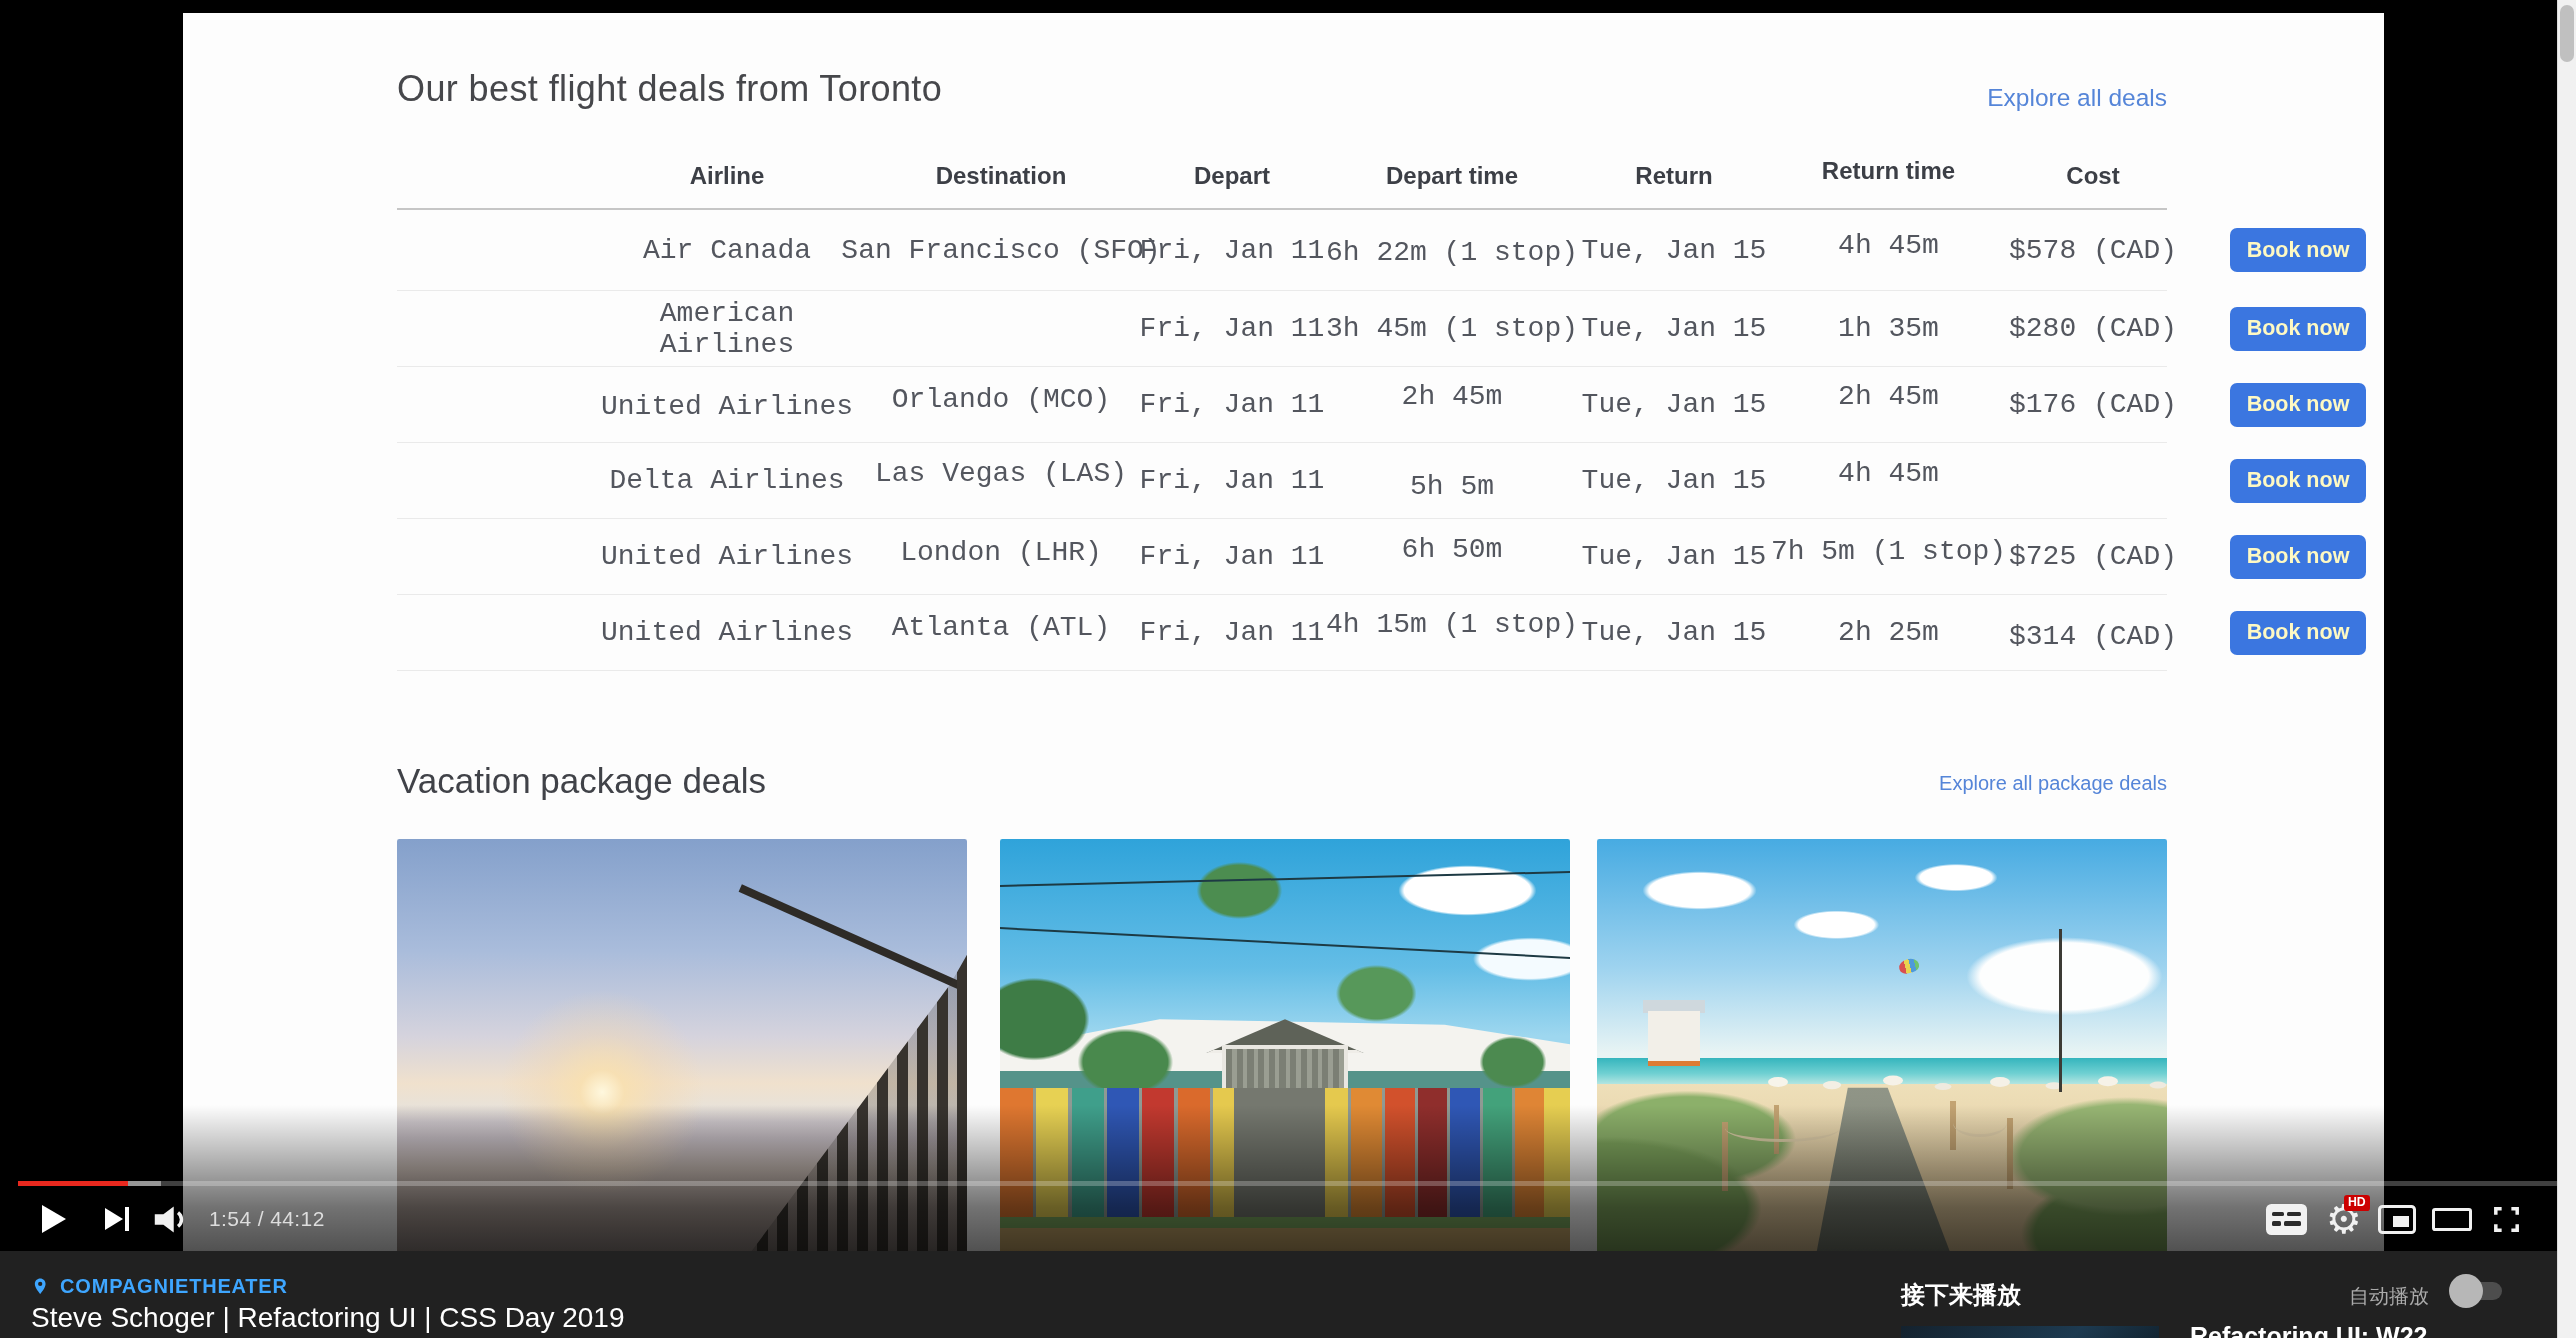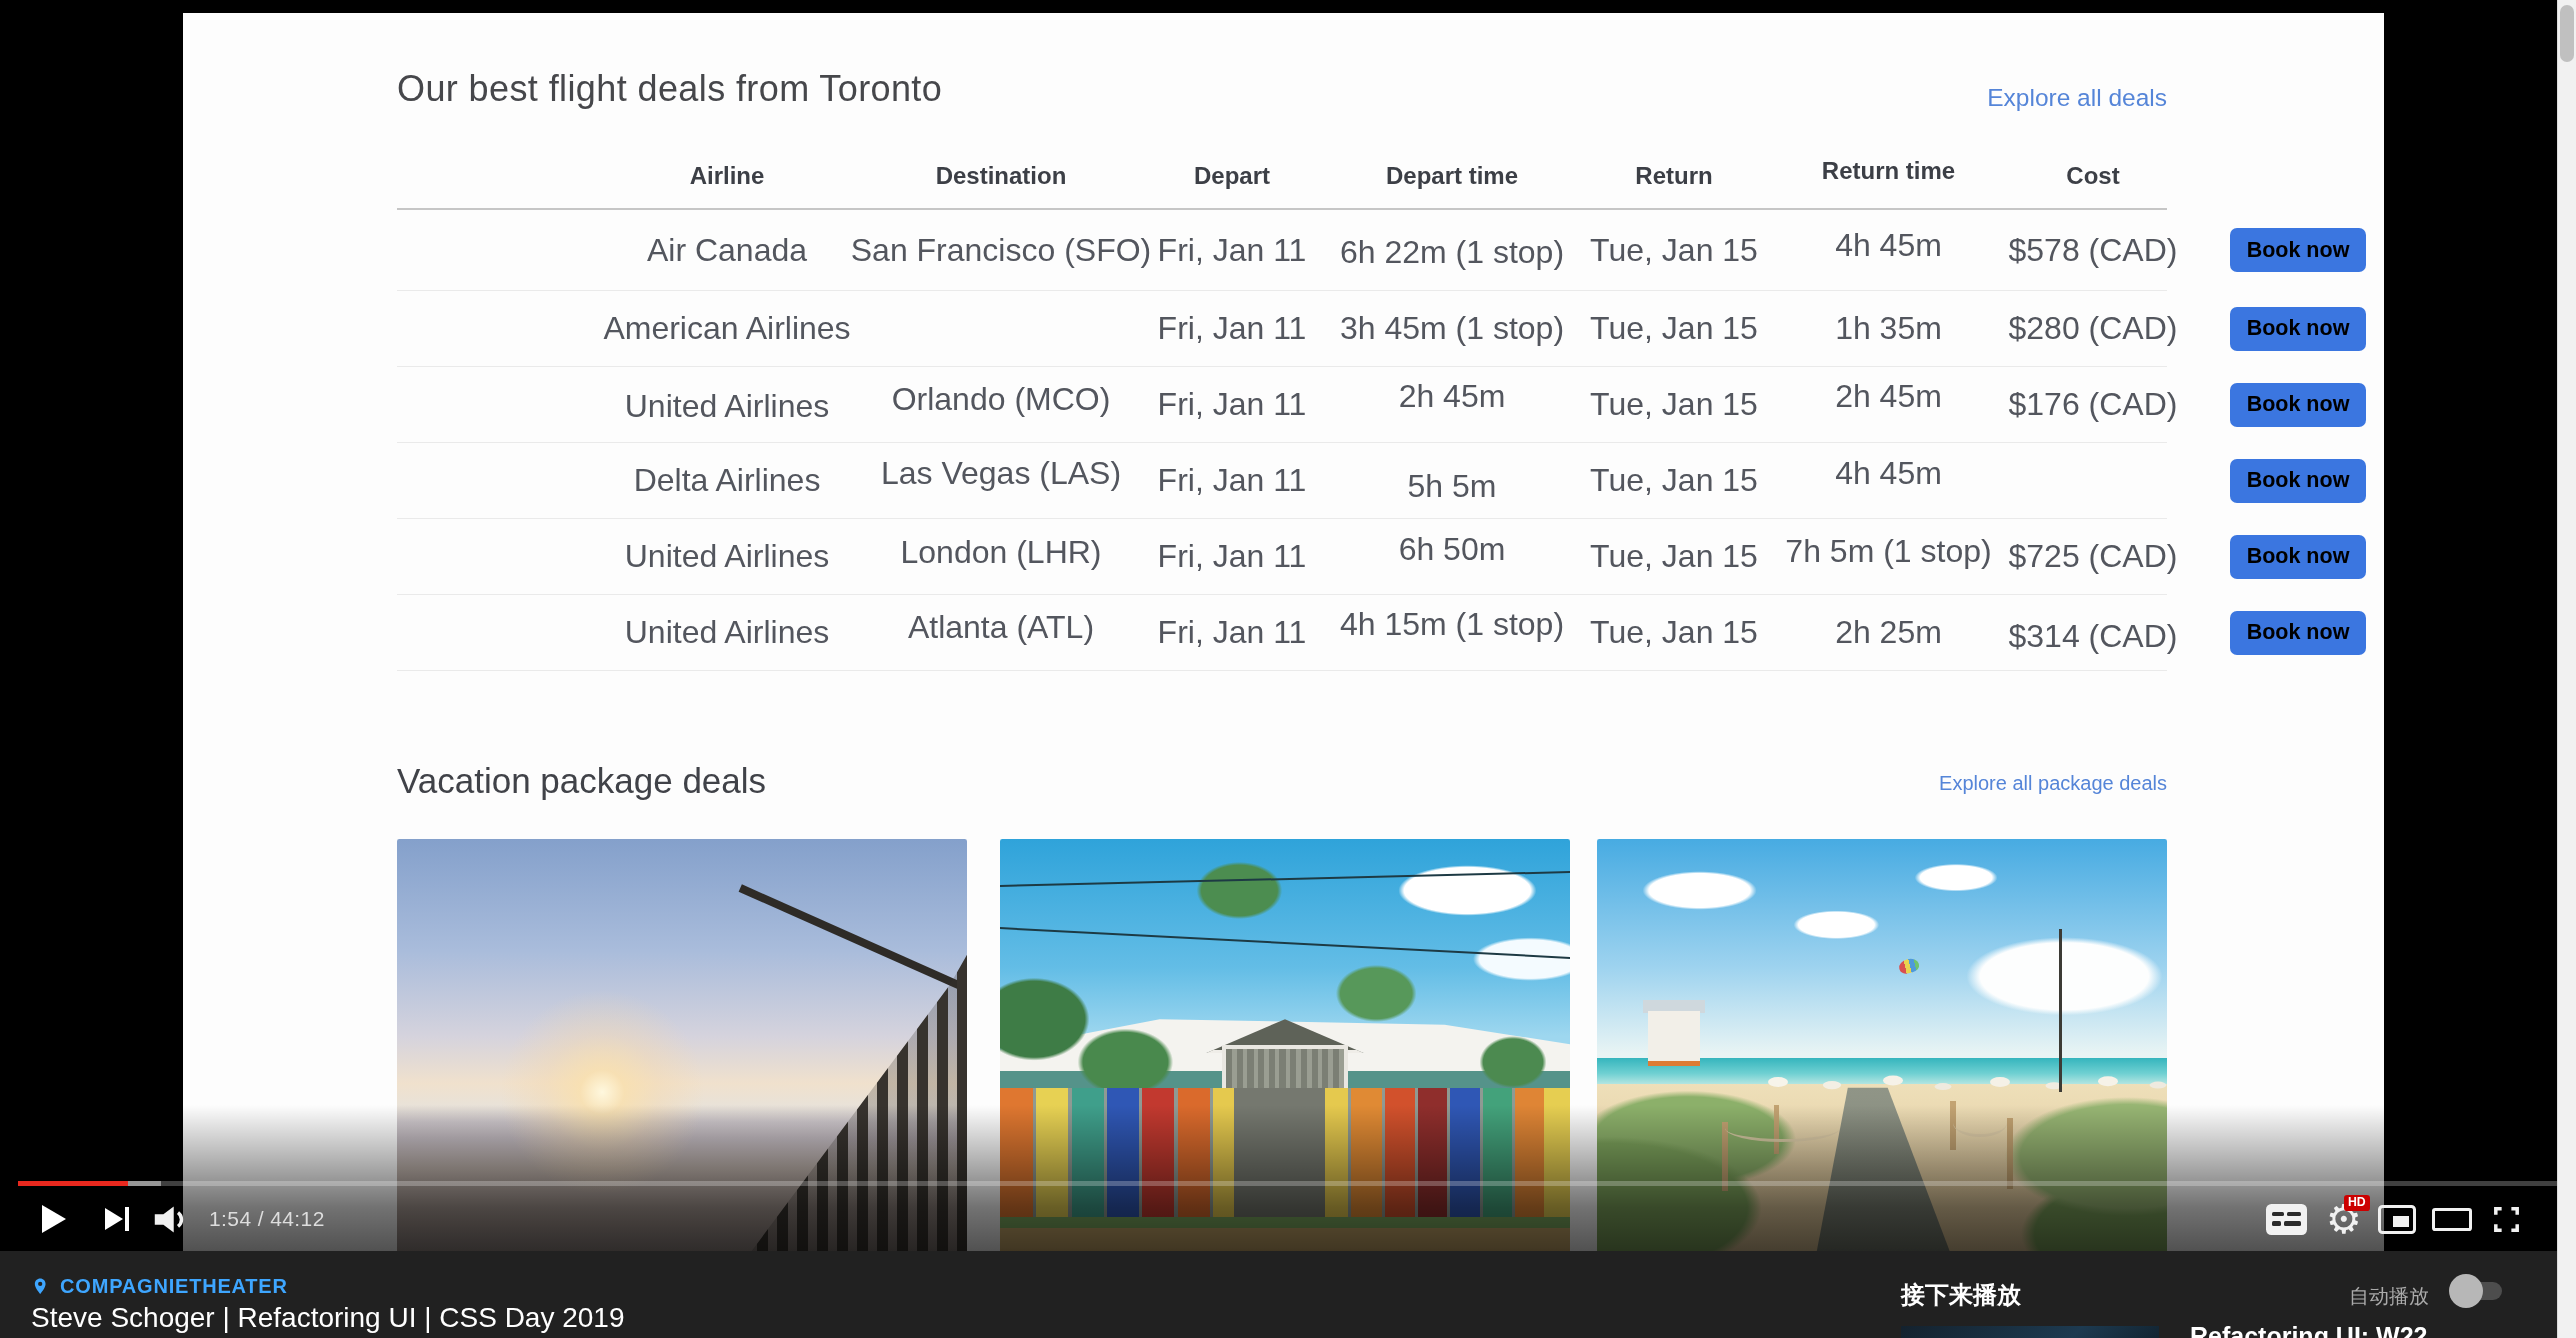--- a/index.html
+++ b/index.html
@@ -17,30 +17,30 @@
   .h2{position:absolute;left:214px;top:748px;font-size:35px;color:#404248;}
   .link-packages{top:759px;right:217px;font-size:20px;}
 
   
   .ftable{position:absolute;left:214px;top:130px;width:1770px;}
   .thead{position:relative;height:67px;border-bottom:2.3px solid #c6c6c6;}
   .tr{position:relative;height:76px;border-bottom:1.5px solid #eaeaea;}
   .tr:first-child{height:81px;}
   .cell{position:absolute;top:0;height:100%;display:flex;align-items:center;justify-content:center;text-align:center;}
   .th{font-weight:bold;color:#3c3f46;font-size:24px;}
-  .td{color:#53565e;font-size:32px;}
+  .td{color:#53565e;font-size:28px;font-family:Liberation Mono, monospace;}
   .c1{left:192px;width:276px;}
   .c2{left:443px;width:322px;}
   .c3{left:720px;width:230px;}
   .c4{left:917px;width:276px;}
   .c5{left:1162px;width:230px;}
   .c6{left:1346px;width:291px;}
   .c7{left:1581px;width:230px;}
   .book-btn{position:absolute;left:1833px;top:50%;transform:translateY(-50%);width:136px;height:44px;
-    background:#3b76e0;color:#000000;border:none;border-radius:7px;font-size:21.5px;font-weight:bold;cursor:pointer;}
+    background:#3b76e0;color:#fef9c3;border:none;border-radius:7px;font-size:21.5px;font-weight:bold;cursor:pointer;}
   
   .thead .c6{transform:translateY(-4.6px);}
   .tr:nth-child(1) .c6{transform:translateY(-5.4px);}
   .tr:nth-child(1) .c4{transform:translateY(1.5px);}
   .tr:nth-child(3) .c1{transform:translateY(2.3px);}
   .tr:nth-child(3) .c2{transform:translateY(-5.4px);}
   .tr:nth-child(3) .c4{transform:translateY(-8.4px);}
   .tr:nth-child(3) .c6{transform:translateY(-8.4px);}
   .tr:nth-child(4) .c2{transform:translateY(-7px);}
   .tr:nth-child(4) .c4{transform:translateY(6.1px);}

